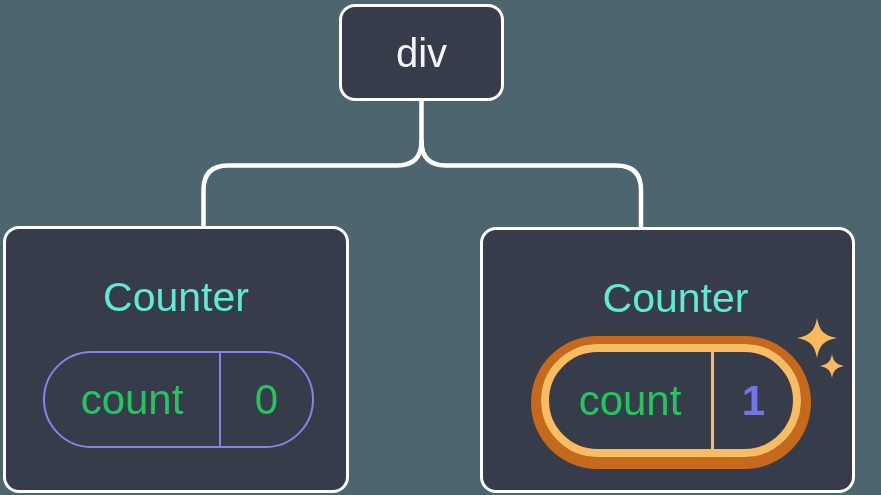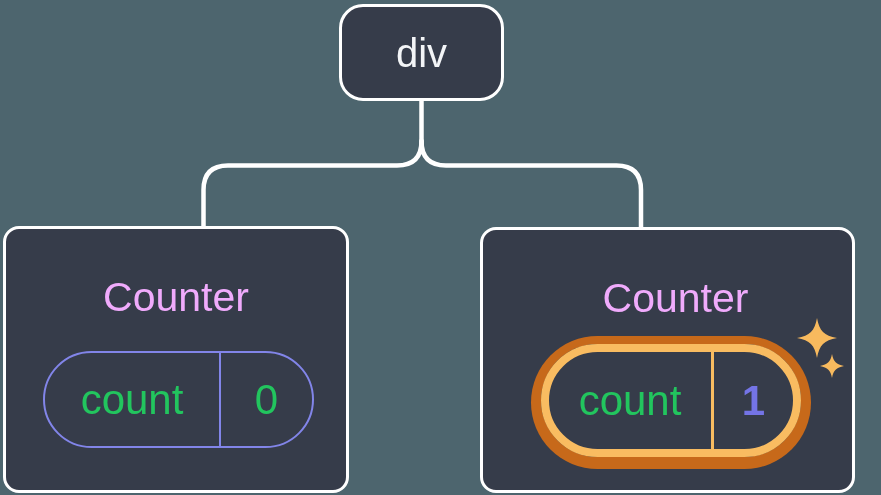--- a/index.html
+++ b/index.html
@@ -18,36 +18,36 @@
   }
   .node {
     position: absolute;
     box-sizing: border-box;
     background: #363c4a;
     border: 3px solid #ffffff;
   }
   .root-node {
     left: 339px; top: 4px;
     width: 165px; height: 97px;
-    border-radius: 24px;
+    border-radius: 16px;
     display: flex; align-items: center; justify-content: center;
     color: #f3f5f7;
     font-size: 40px;
     line-height: 1;
   }
   .card {
     border-radius: 16px;
   }
   .card-left  { left: 3px;   top: 226px; width: 346px; height: 267px; }
   .card-right { left: 480px; top: 227px; width: 375px; height: 266px; }
   .card-title {
     position: absolute;
     left: 0; right: 0; top: 44px;
     text-align: center;
-    color: #f0abfc;
+    color: #5eead4;
     font-size: 41px;
     font-weight: 500;
     line-height: 48px;
   }
   .card-title-right { transform: translateX(8px); }
   .state-pill {
     position: absolute;
     box-sizing: border-box;
     display: flex;
     align-items: stretch;

